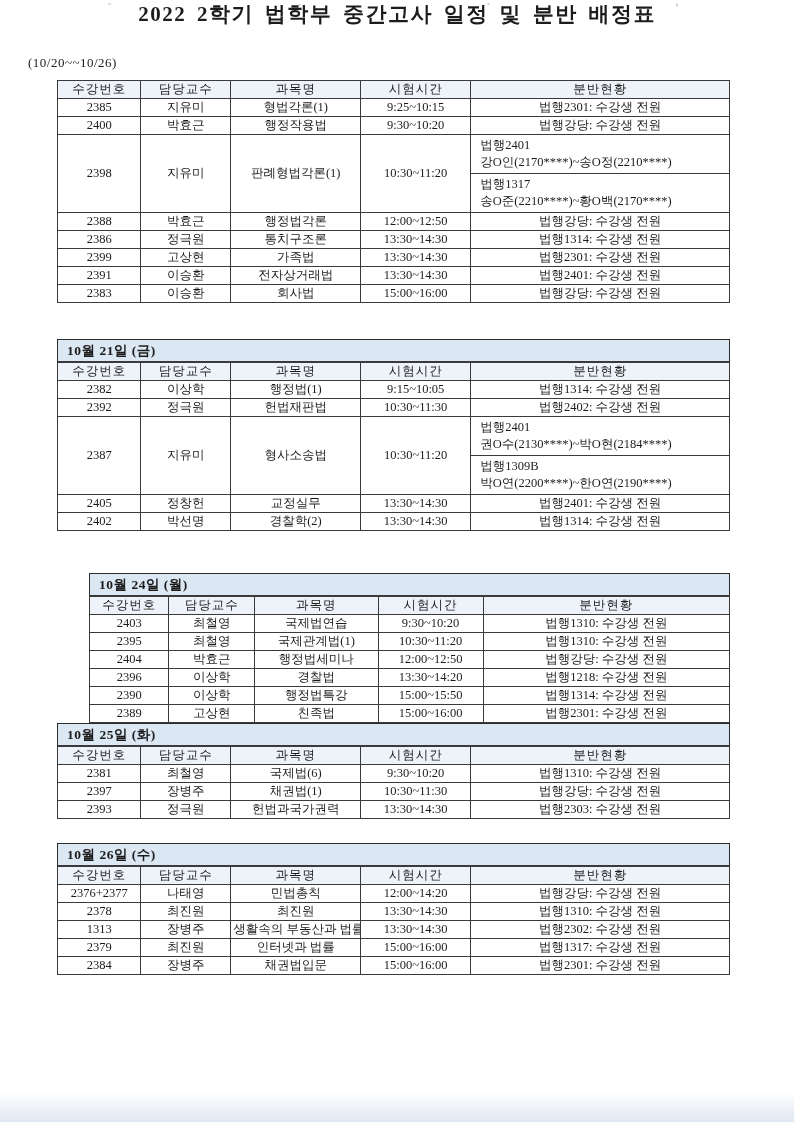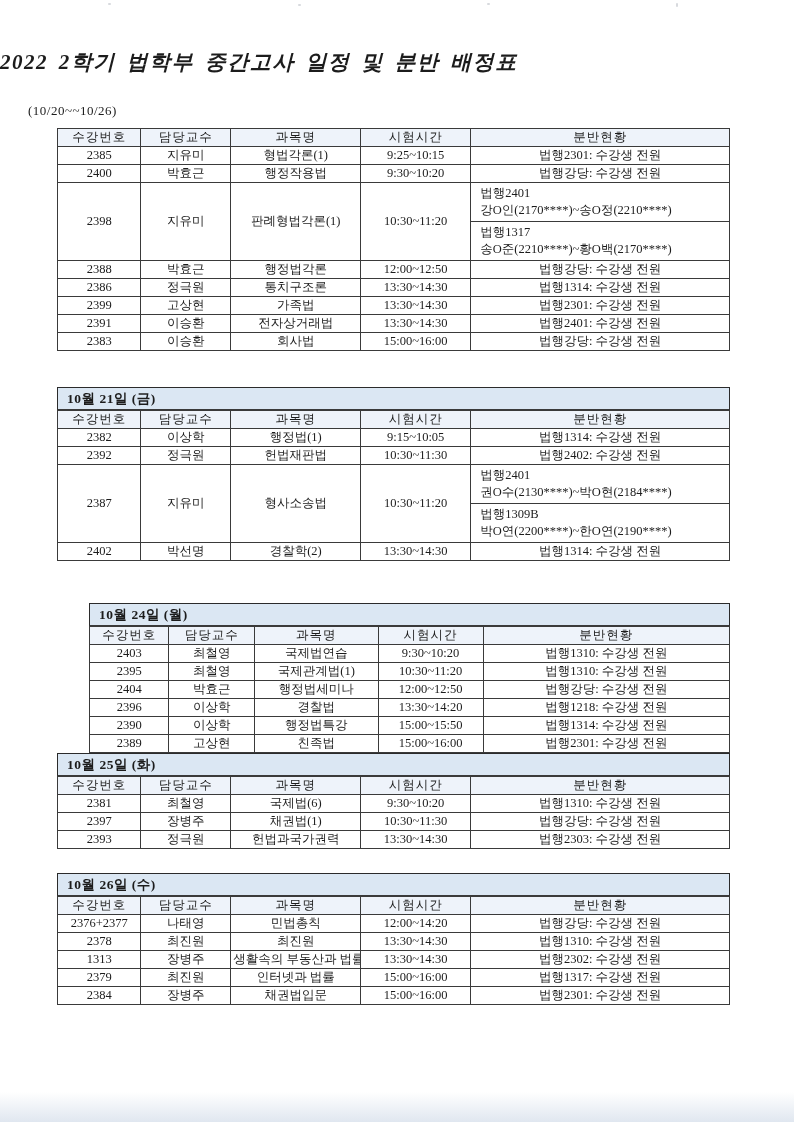--- a/index.html
+++ b/index.html
@@ -18,27 +18,25 @@
     position:relative;
     overflow:hidden;
   }
   .page{width:794px;height:1122px;position:relative;}
   .speck{position:absolute;background:#b8bcc2;opacity:.55;border-radius:1px;}
   .s1{left:108px;top:3px;width:3px;height:2px;}
   .s2{left:298px;top:4px;width:3px;height:2px;}
   .s3{left:487px;top:3px;width:3px;height:2px;}
   .s4{left:676px;top:3px;width:2px;height:4px;}
   .title{
-    padding-top:48px;
-    text-align:left;
+    text-align:center;
     font-size:21px;
     font-weight:bold;
     letter-spacing:1.5px;
     word-spacing:4px;
-    font-style:italic;
   }
   .date-range{
     margin:27px 0 0 28px;
     font-size:13px;
     letter-spacing:.5px;
   }
   .tables{margin-left:57px;width:673px;}
   .exam-table{width:673px;}
   .t0{margin-top:9px;}
   .t1{margin-top:36px;}
@@ -235,20 +233,27 @@
                   <div>법행2401</div>
                   <div>권O수(2130****)~박O현(2184****)</div>
                 </div>
                 <div class="assign-group">
                   <div>법행1309B</div>
                   <div>박O연(2200****)~한O연(2190****)</div>
                 </div>
               </td>
             </tr>
             <tr>
+              <td>2405</td>
+              <td>정창헌</td>
+              <td>교정실무</td>
+              <td>13:30~14:30</td>
+              <td>법행2401: 수강생 전원</td>
+            </tr>
+            <tr>
               <td>2402</td>
               <td>박선명</td>
               <td>경찰학(2)</td>
               <td>13:30~14:30</td>
               <td>법행1314: 수강생 전원</td>
             </tr>
           </tbody>
         </table>
       </section>
       <section class="exam-table t2">

